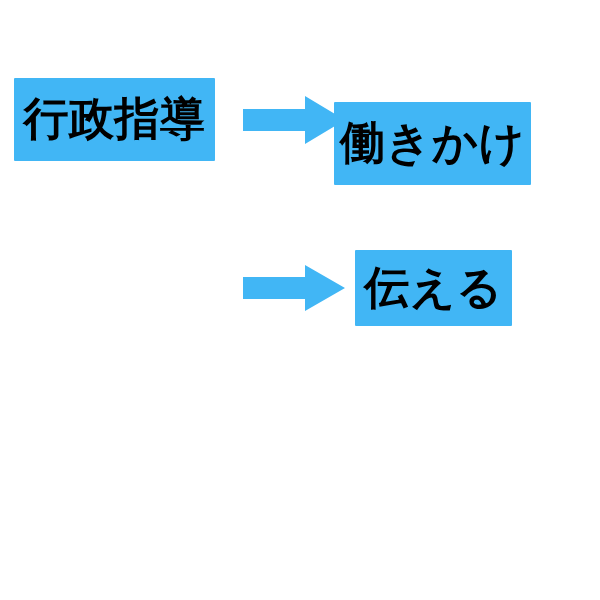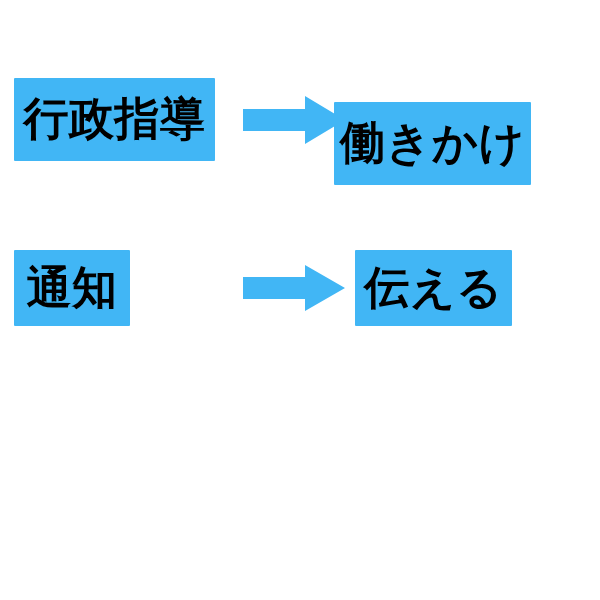--- a/index.html
+++ b/index.html
@@ -86,23 +86,20 @@
         <polygon points="0,13 62,13 62,0 102,24 62,48 62,35 0,35" fill="#41b6f5"></polygon>
       </svg>
     </div>
 
     <div class="pill pill-dst">
       <span class="pill-text">働きかけ</span>
     </div>
   </div>
 
   <div class="row" id="row-2">
-    <div class="pill pill-src">
-      <span class="pill-text">通知</span>
-    </div>
 
     <div class="arrow">
       <svg width="102" height="46" viewBox="0 0 102 46" aria-hidden="true">
         <polygon points="0,12 62,12 62,0 102,23 62,46 62,34 0,34" fill="#41b6f5"></polygon>
       </svg>
     </div>
 
     <div class="pill pill-dst">
       <span class="pill-text">伝える</span>
     </div>

